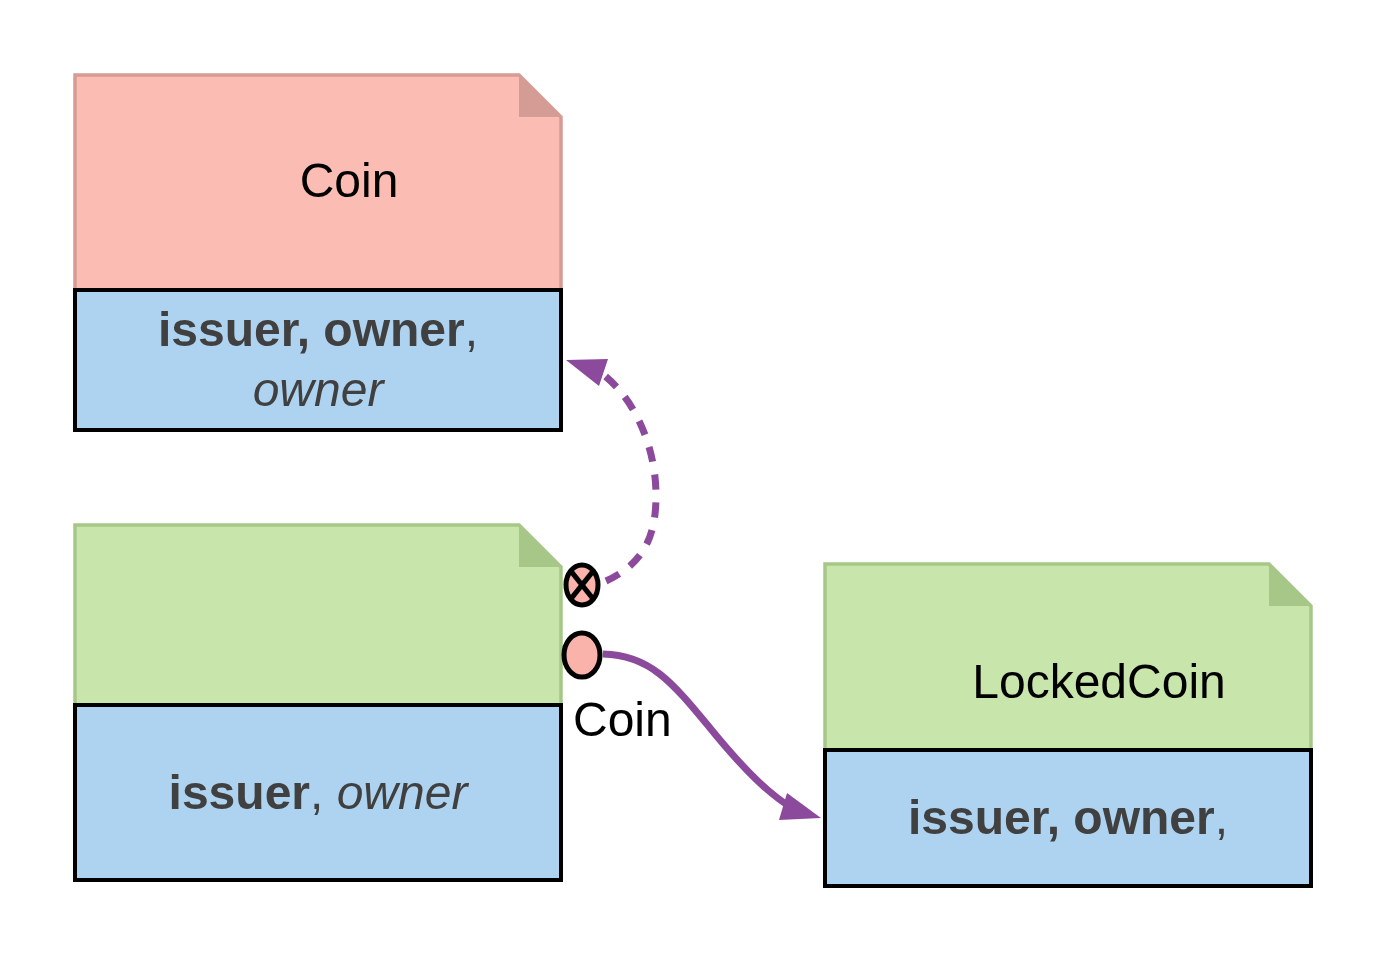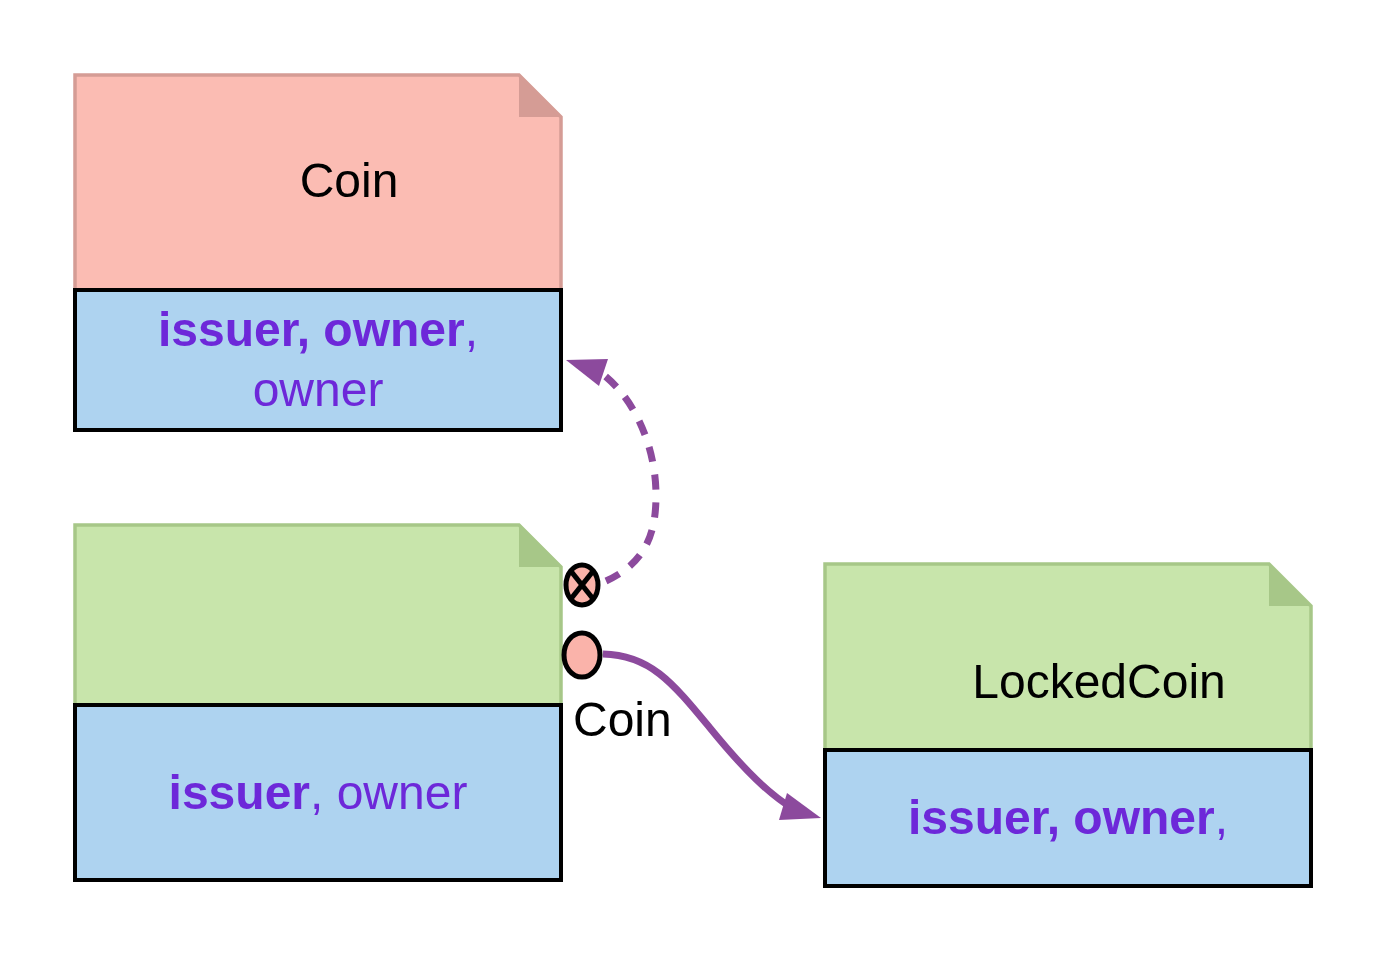--- a/index.html
+++ b/index.html
@@ -31,24 +31,24 @@
     width: 100%;
     box-sizing: border-box;
     background: #aed3f0;
     border: 4px solid #000000;
     display: flex;
     align-items: center;
     justify-content: center;
     text-align: center;
     font-size: 48px;
     line-height: 60px;
-    color: #6d28d9;
+    color: #404040;
   }
   .fields .b { font-weight: bold; }
-  .fields .i { }
+  .fields .i { font-style: italic; }
   .overlay {
     position: absolute;
     left: 0; top: 0;
     pointer-events: none;
   }
   .edge-label {
     position: absolute;
     font-size: 48px;
     line-height: 1.15;
     color: #000000;

